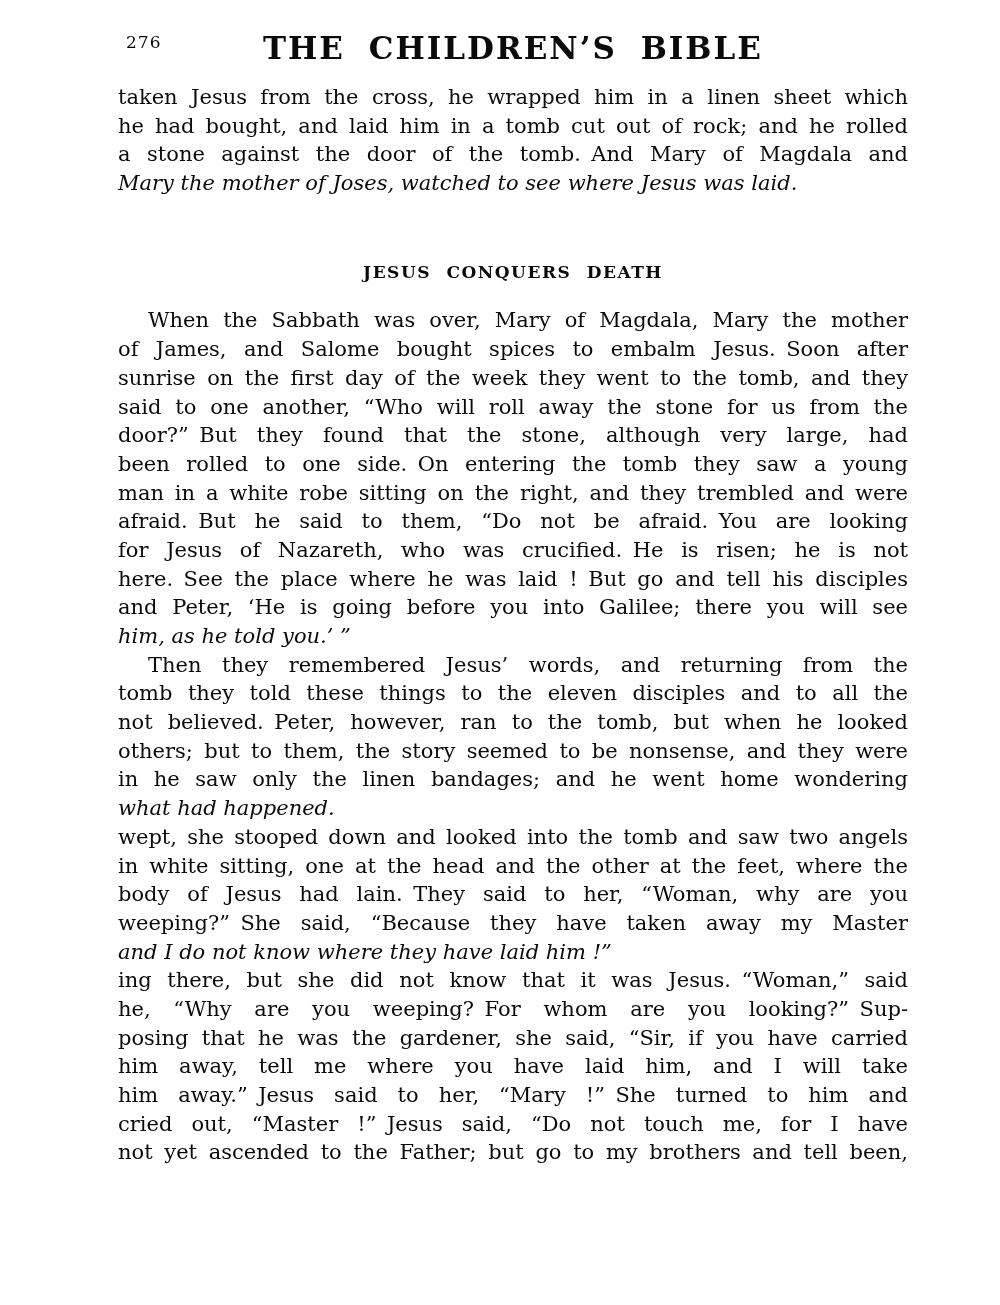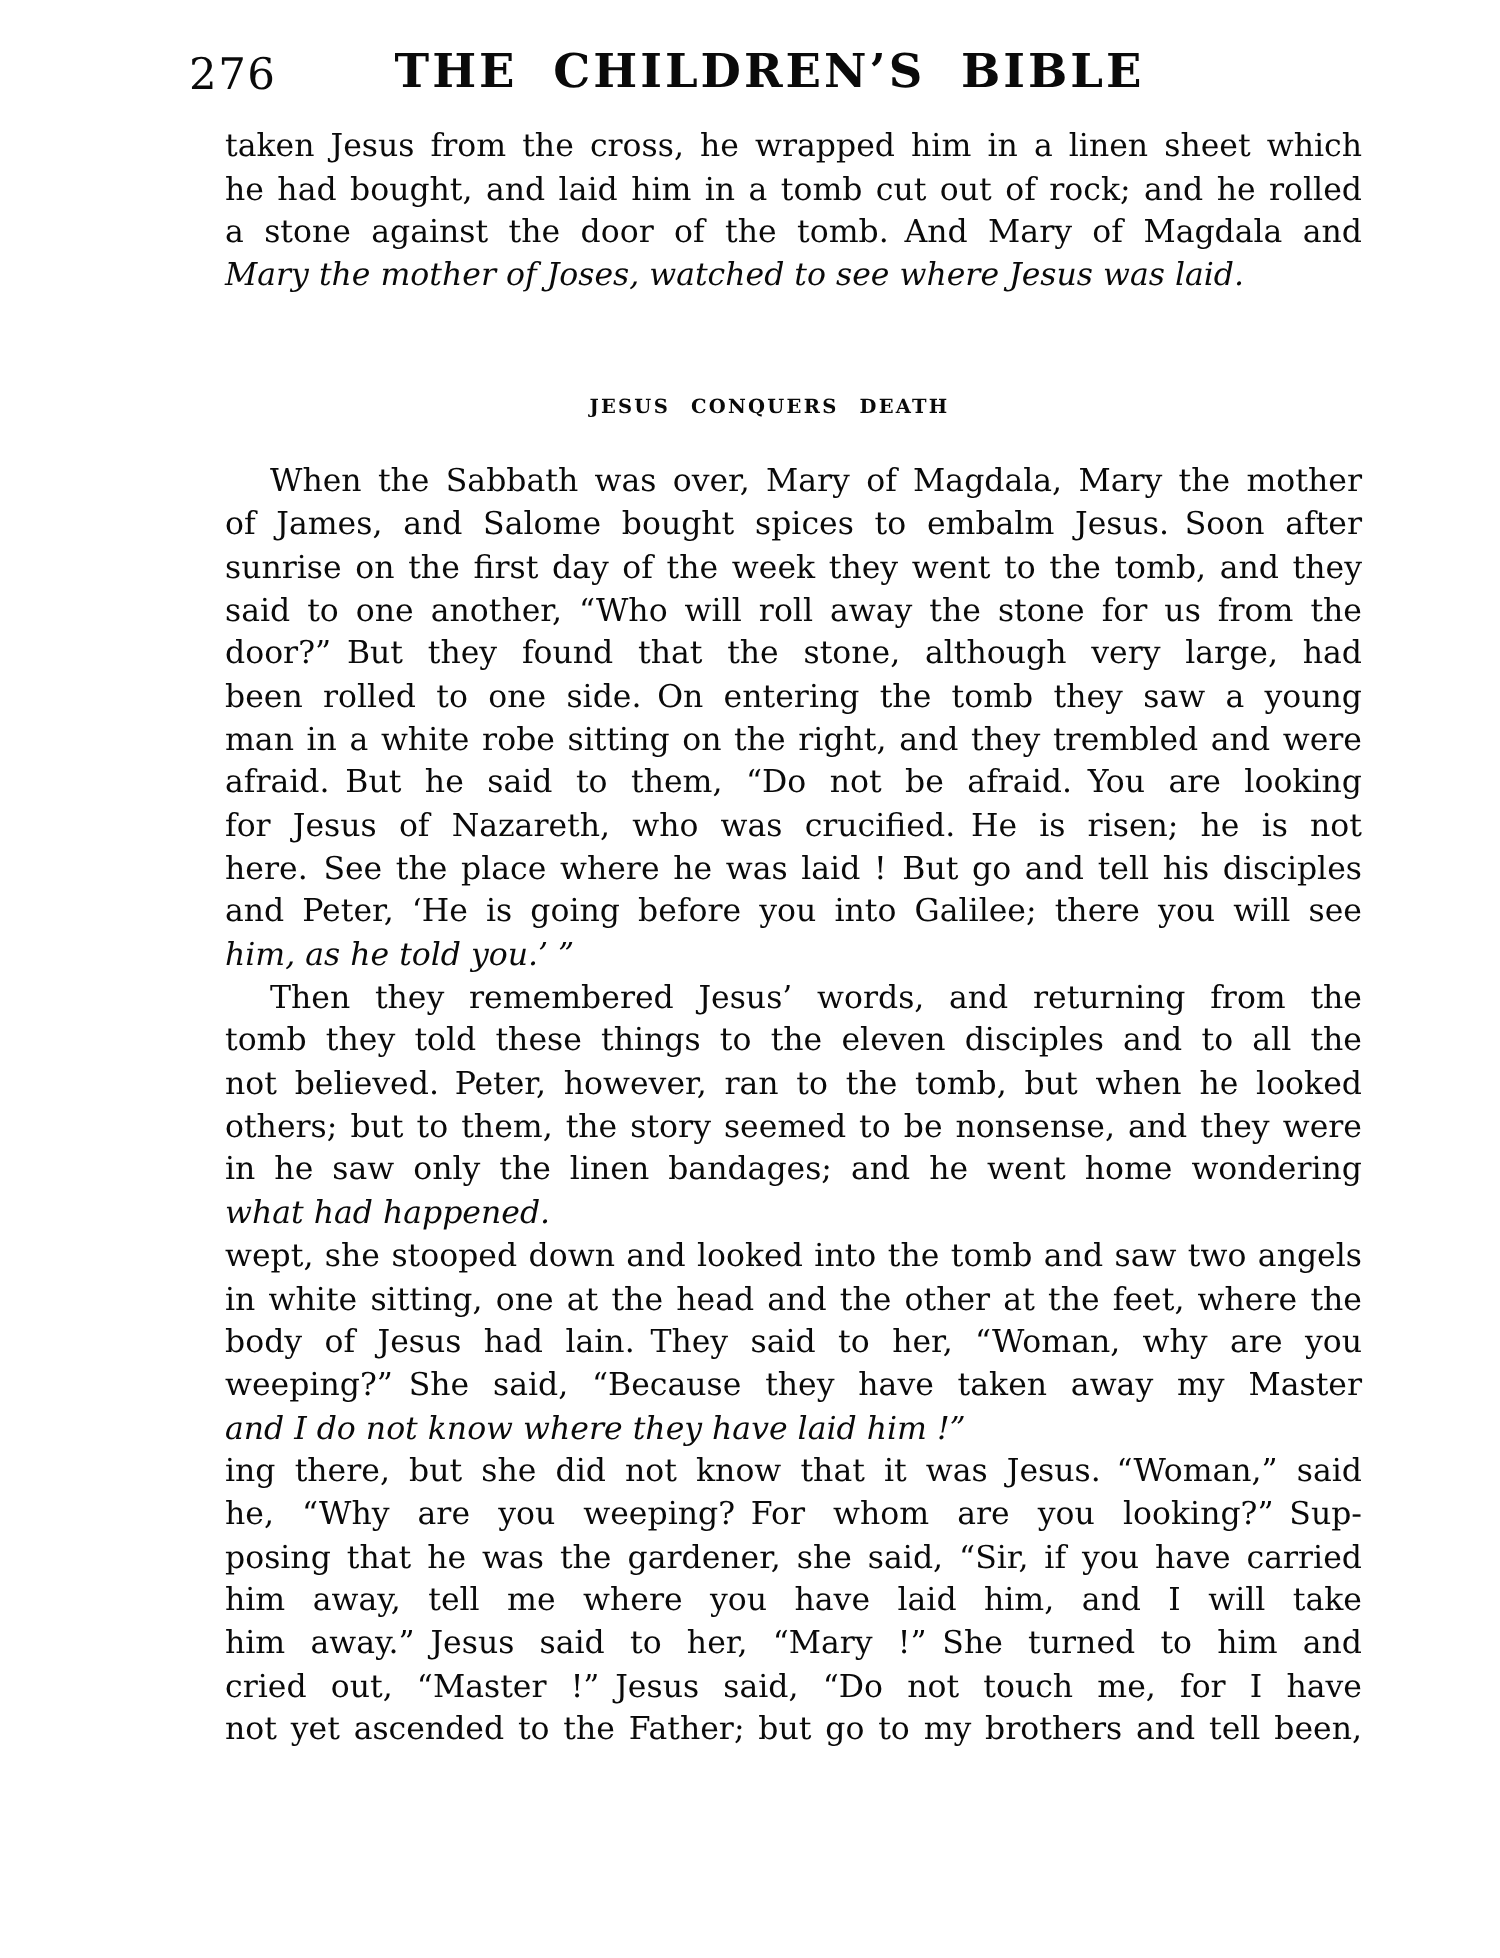--- a/index.html
+++ b/index.html
@@ -20,21 +20,21 @@
     position: absolute;
     top: 30px;
     left: 118px;
     width: 790px;
     height: 30px;
   }
   .page-number {
     position: absolute;
     left: 8px;
     top: 2px;
-    font-size: 29px;
+    font-size: 17px;
     letter-spacing: 1px;
   }
   .running-head {
     display: block;
     text-align: center;
     font-weight: bold;
     font-size: 31px;
     letter-spacing: 2px;
     word-spacing: 11px;
   }
@@ -48,36 +48,35 @@
   }
   .para {
     margin: 0;
     padding: 0;
   }
   .ln {
     text-align: justify;
     text-align-last: justify;
     height: 28.7px;
     overflow: visible;
-    margin-left: 32px;
   }
   .ln.last {
     text-align-last: left;
     font-style: italic;
   }
   .ln.jlast {
     text-align-last: justify;
   }
   .ln.ind {
     text-indent: 30px;
   }
   .section-heading {
     text-align: center;
     font-weight: bold;
-    font-size: 13px;
+    font-size: 17px;
     letter-spacing: 1.5px;
     word-spacing: 8px;
     margin-top: 60px;
     margin-bottom: 20px;
     line-height: 28.7px;
   }
 </style>
 </head>
 <body>
 

